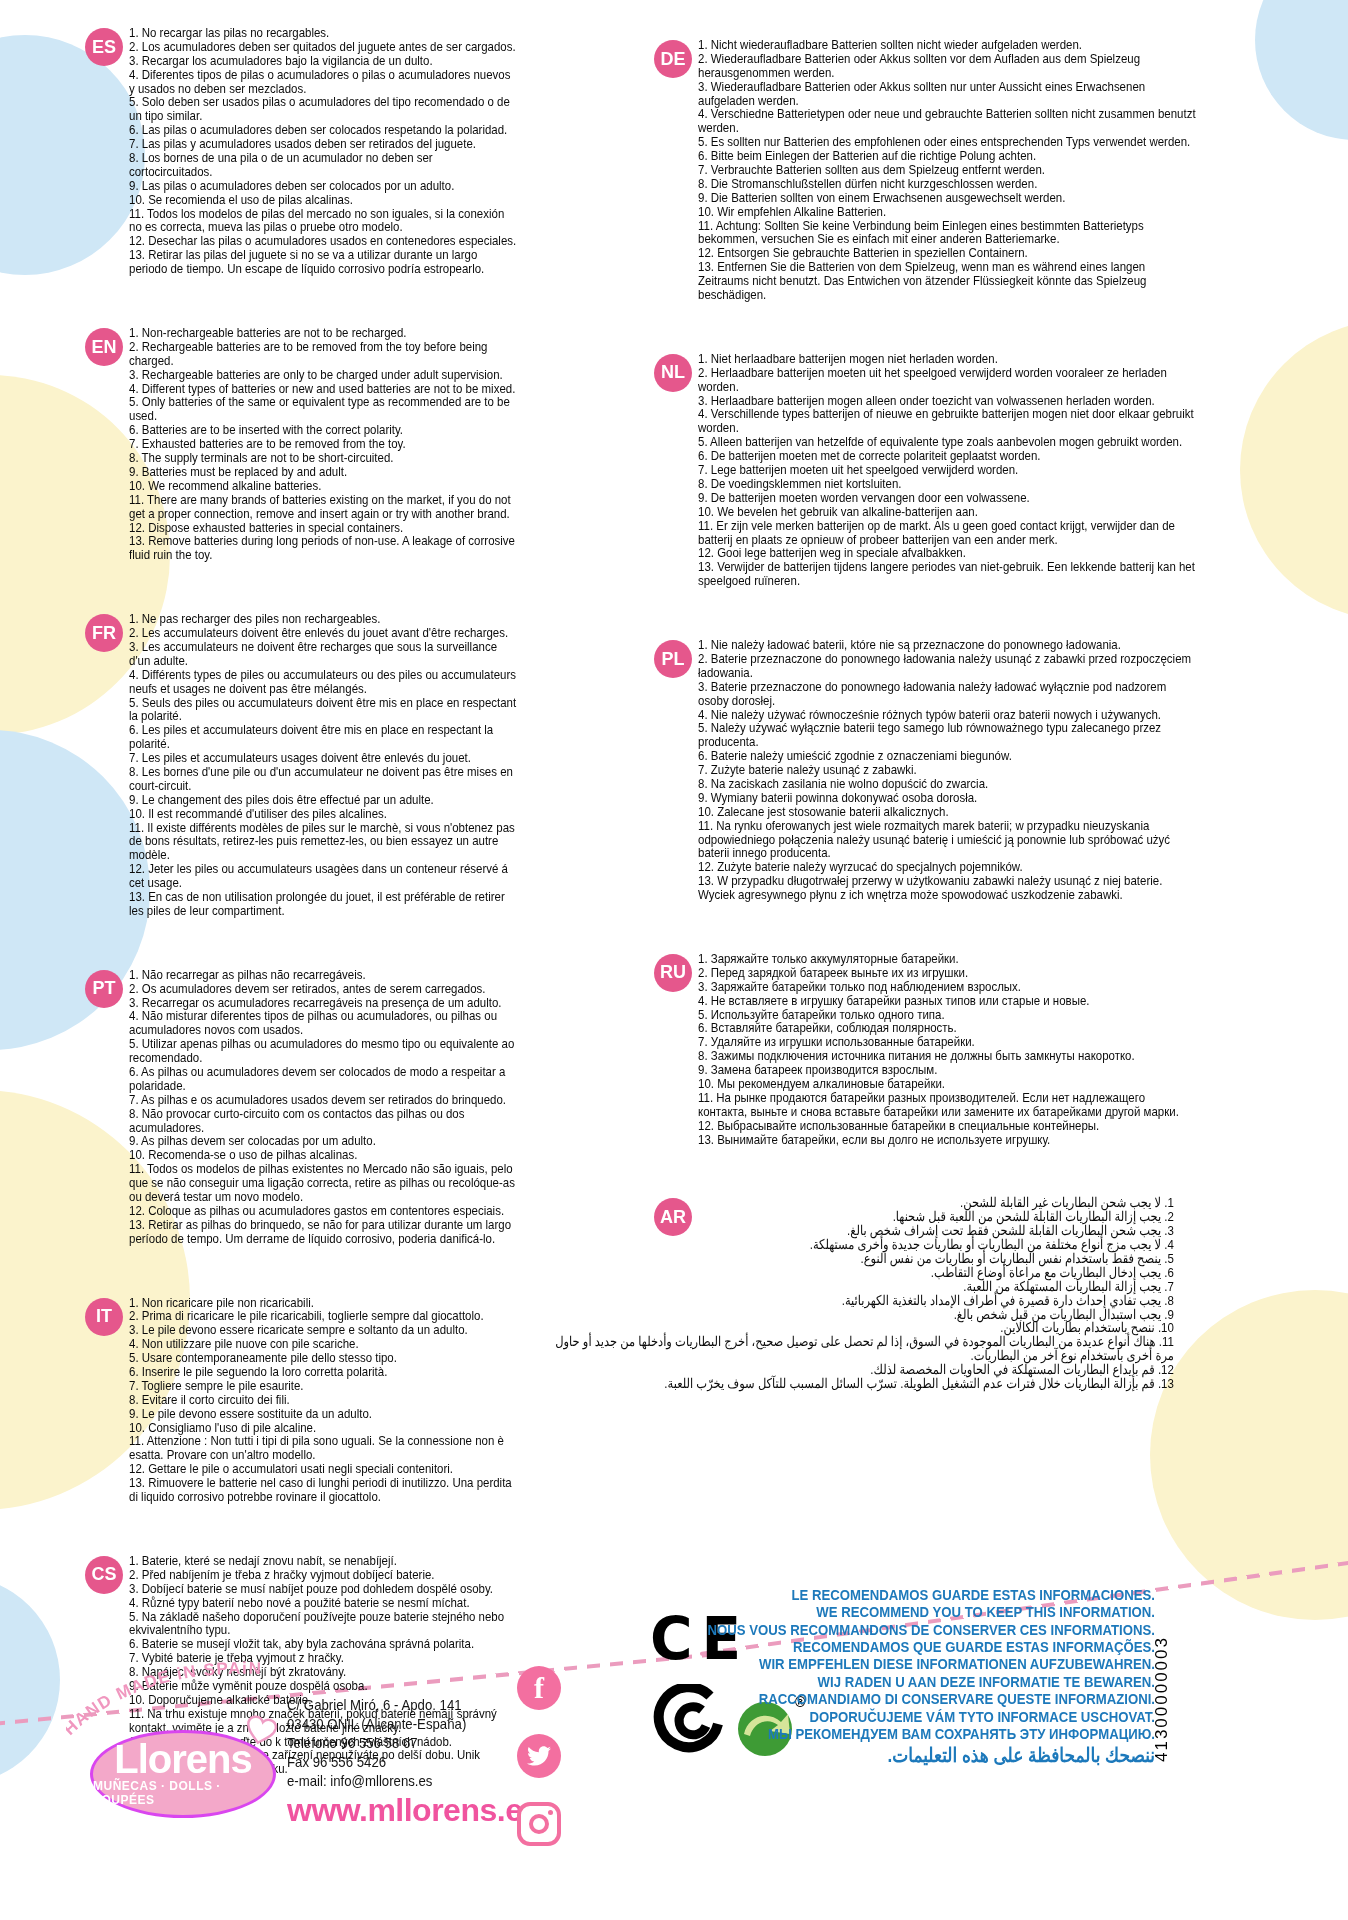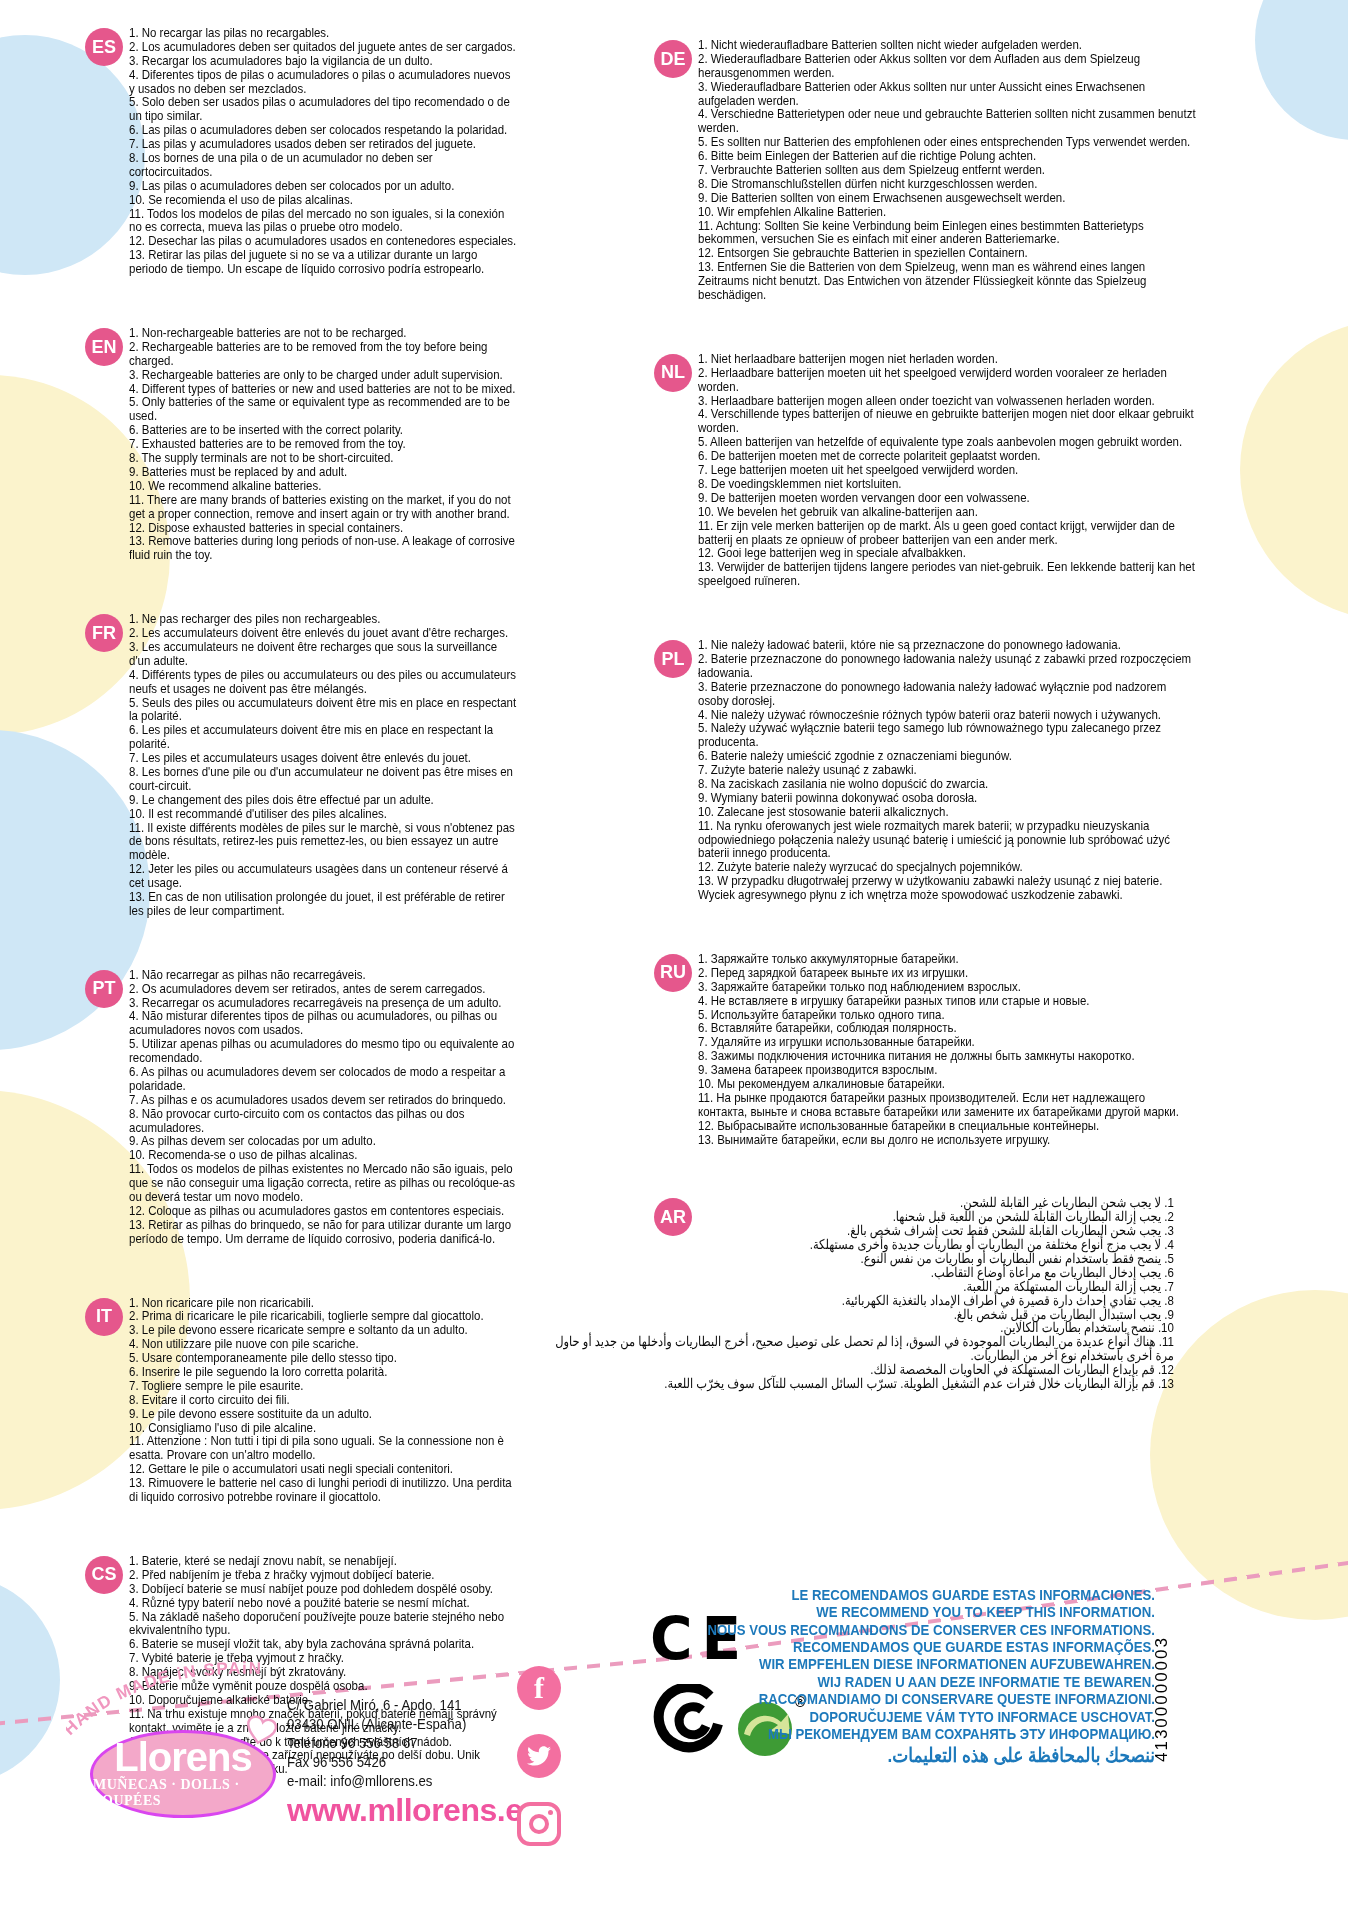--- a/index.html
+++ b/index.html
@@ -22,21 +22,21 @@
   .col-right .lines{width:685px;}
   .sec-ar .lines{width:860px;margin-left:-148px;direction:rtl;text-align:right;}
   .ln{margin:0;}
   
   .logo{position:absolute;left:66px;top:1652px;width:230px;height:180px;z-index:2;}
   .logo-arc{position:absolute;left:0;top:0;}
   .logo-ellipse{position:absolute;left:24px;top:78px;width:180px;height:82px;background:#f3a8c9;
         border:3px solid #d946ef;border-radius:50%;display:flex;flex-direction:column;
         align-items:center;justify-content:center;}
   .logo-brand{font-size:40px;font-weight:bold;color:#fff;letter-spacing:-1px;line-height:.9;}
-  .logo-sub{font-size:14px;font-weight:bold;color:#fff;letter-spacing:.5px;margin-top:2px;font-family:Liberation Serif, serif;}
+  .logo-sub{font-size:12px;font-weight:bold;color:#fff;letter-spacing:.5px;margin-top:2px;}
   .logo-heart{position:absolute;left:178px;top:62px;transform:rotate(14deg);}
   .contact{position:absolute;left:287px;top:1696px;z-index:2;width:260px;
            transform:scaleX(.88);transform-origin:0 0;}
   .contact .ln{font-size:15px;line-height:1.26;color:#141414;}
   .website{position:absolute;left:287px;top:1792px;z-index:2;font-size:32px;font-weight:bold;
            color:#f0549f;letter-spacing:-.5px;}
   .social{position:absolute;left:517px;top:1666px;z-index:2;display:flex;flex-direction:column;gap:24px;}
   .sicon{width:44px;height:44px;border-radius:50%;background:#f36fa0;display:flex;
          align-items:center;justify-content:center;}
   .fb-f{color:#fff;font-family:"Liberation Serif",serif;font-weight:bold;font-size:30px;line-height:1;}

